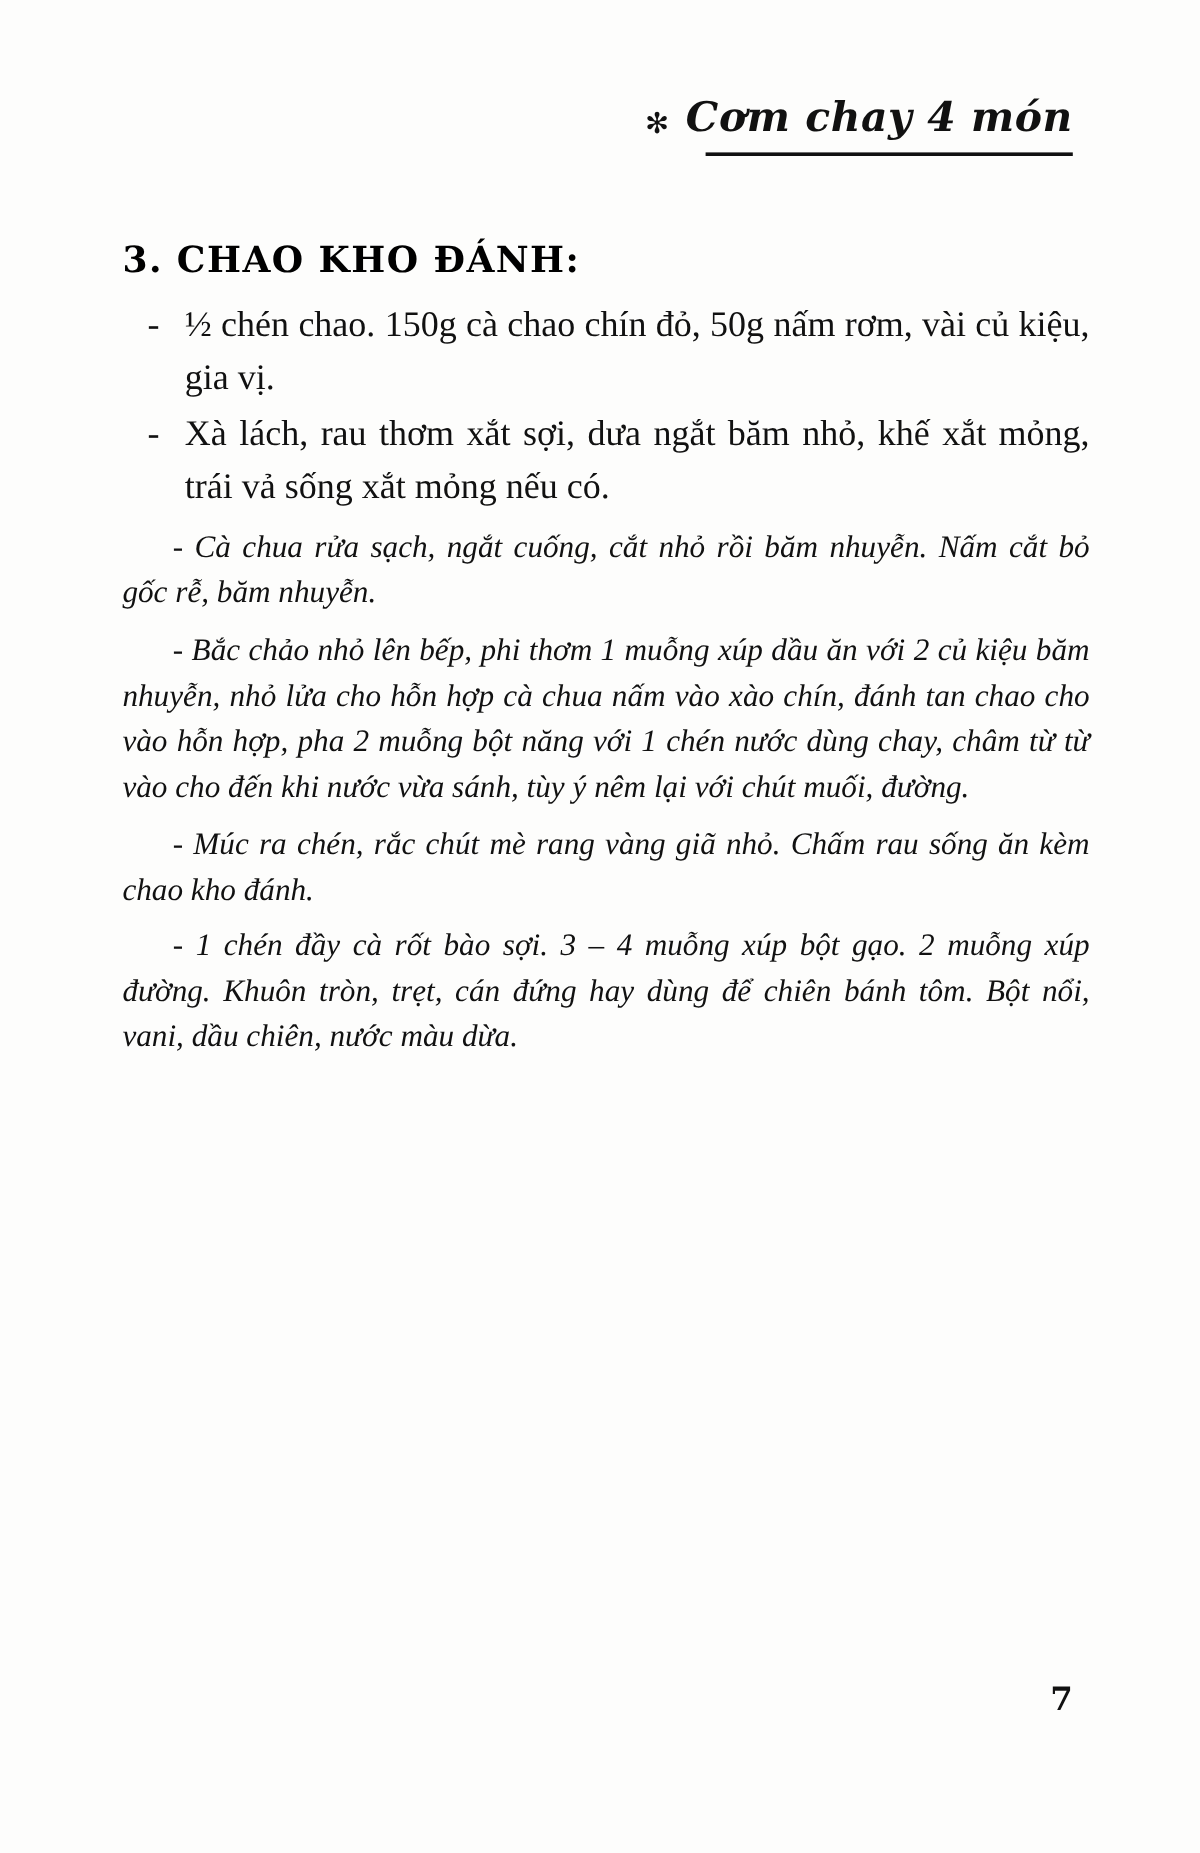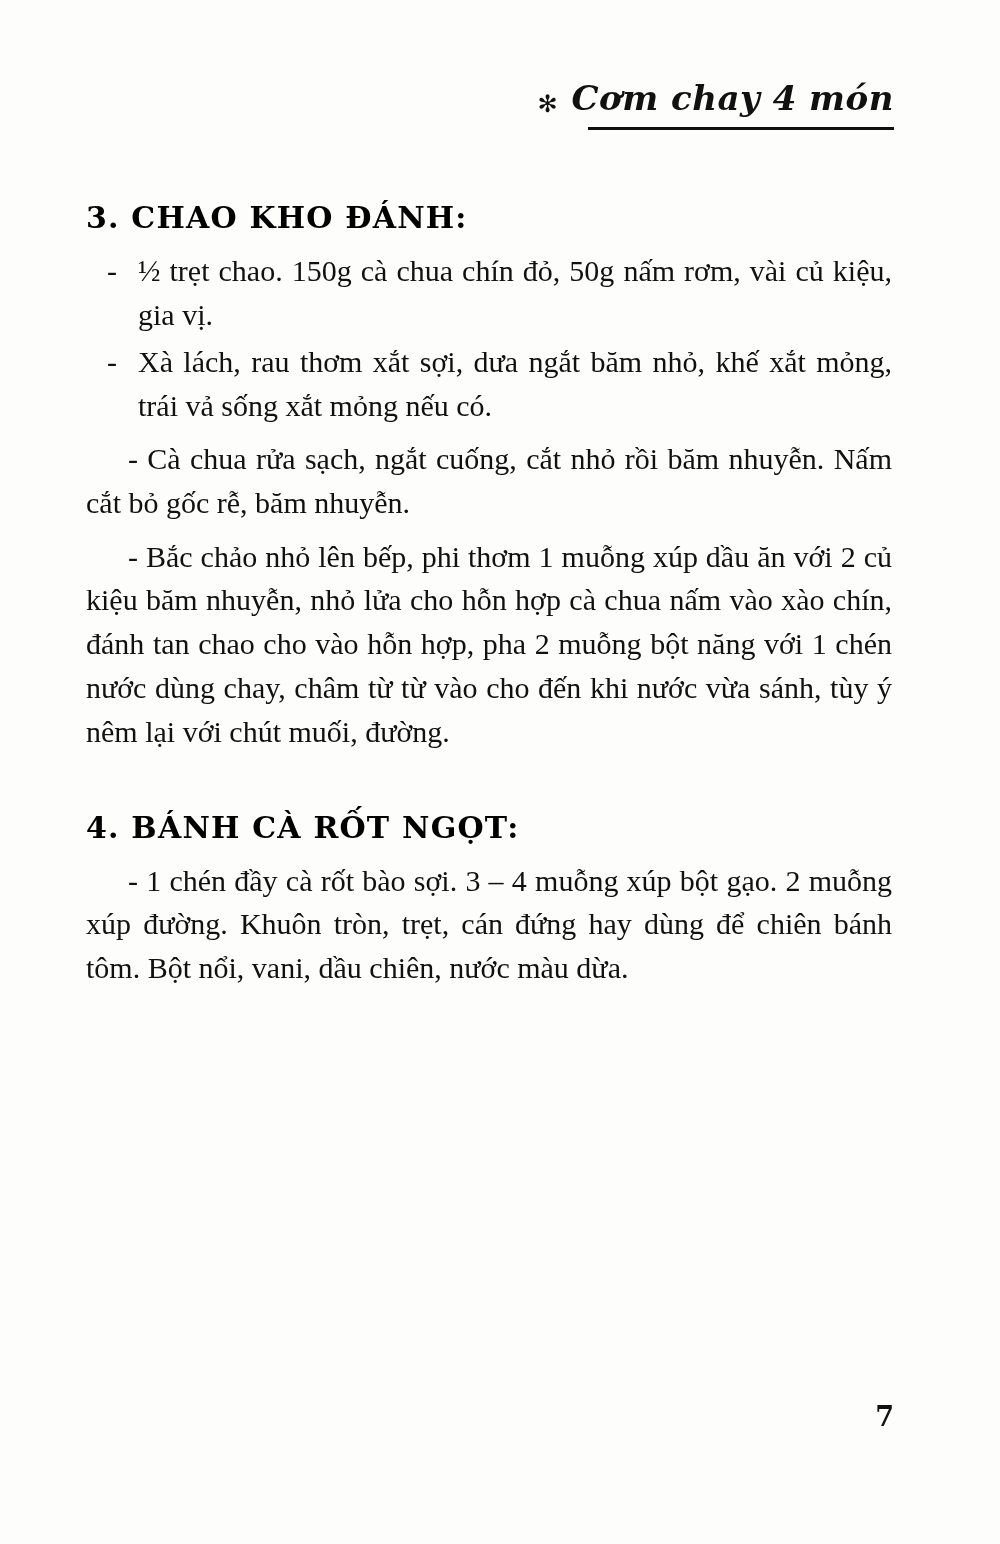--- a/index.html
+++ b/index.html
@@ -52,21 +52,21 @@
     top: 127px;
     right: 106px;
     width: 306px;
     height: 3px;
     background: #111;
   }
   
   .content {
     position: absolute;
     top: 200px;
-    left: 86px;
+    left: 102px;
     width: 806px;
   }
   h2.section-title {
     font-family: "DejaVu Serif", serif;
     font-weight: bold;
     font-size: 30px;
     letter-spacing: 1.2px;
     margin: 0 0 14px 0;
     padding-left: 0px;
     color: #000;
@@ -92,26 +92,27 @@
     text-align: center;
     font-size: 30px;
     line-height: 1.45;
   }
   ul.dash-list li .li-text {
     flex: 1 1 auto;
     text-align: justify;
     text-justify: inter-word;
   }
   p.para {
-    font-size: 30px;
+    font-size: 26px;
     line-height: 1.46;
     margin: 10px 0 0 0;
     text-align: justify;
     text-justify: inter-word;
     text-indent: 42px;
+    font-style: italic;
   }
   p.para.tight {
     margin-top: 8px;
   }
   
   .page-number {
     position: absolute;
     bottom: 112px;
     right: 106px;
     font-family: "DejaVu Serif", serif;
@@ -131,32 +132,32 @@
   </div>
   <div class="header-rule"></div>
 
   <div class="content">
 
     <h2 class="section-title">3. CHAO KHO ĐÁNH:</h2>
 
     <ul class="dash-list">
       <li>
         <span class="bullet">-</span>
-        <span class="li-text">½ trẹt chao. 150g cà chua chín đỏ, 50g nấm rơm, vài củ kiệu, gia vị.</span>
+        <span class="li-text">½ chén chao. 150g cà chao chín đỏ, 50g nấm rơm, vài củ kiệu, gia vị.</span>
       </li>
       <li>
         <span class="bullet">-</span>
         <span class="li-text">Xà lách, rau thơm xắt sợi, dưa ngắt băm nhỏ, khế xắt mỏng, trái vả sống xắt mỏng nếu có.</span>
       </li>
     </ul>
 
     <p class="para">- Cà chua rửa sạch, ngắt cuống, cắt nhỏ rồi băm nhuyễn. Nấm cắt bỏ gốc rễ, băm nhuyễn.</p>
     <p class="para">- Bắc chảo nhỏ lên bếp, phi thơm 1 muỗng xúp dầu ăn với 2 củ kiệu băm nhuyễn, nhỏ lửa cho hỗn hợp cà chua nấm vào xào chín, đánh tan chao cho vào hỗn hợp, pha 2 muỗng bột năng với 1 chén nước dùng chay, châm từ từ vào cho đến khi nước vừa sánh, tùy ý nêm lại với chút muối, đường.</p>
+    <p class="para">- Múc ra chén, rắc chút mè rang vàng giã nhỏ. Chấm rau sống ăn kèm chao kho đánh.</p>
 
-    <h2 class="section-title second">4. BÁNH CÀ RỐT NGỌT:</h2>
 
     <p class="para tight">- 1 chén đầy cà rốt bào sợi. 3 – 4 muỗng xúp bột gạo. 2 muỗng xúp đường. Khuôn tròn, trẹt, cán đứng hay dùng để chiên bánh tôm. Bột nổi, vani, dầu chiên, nước màu dừa.</p>
 
   </div>
 
   <div class="page-number">7</div>
 
 </div>
 
 </body></html>

